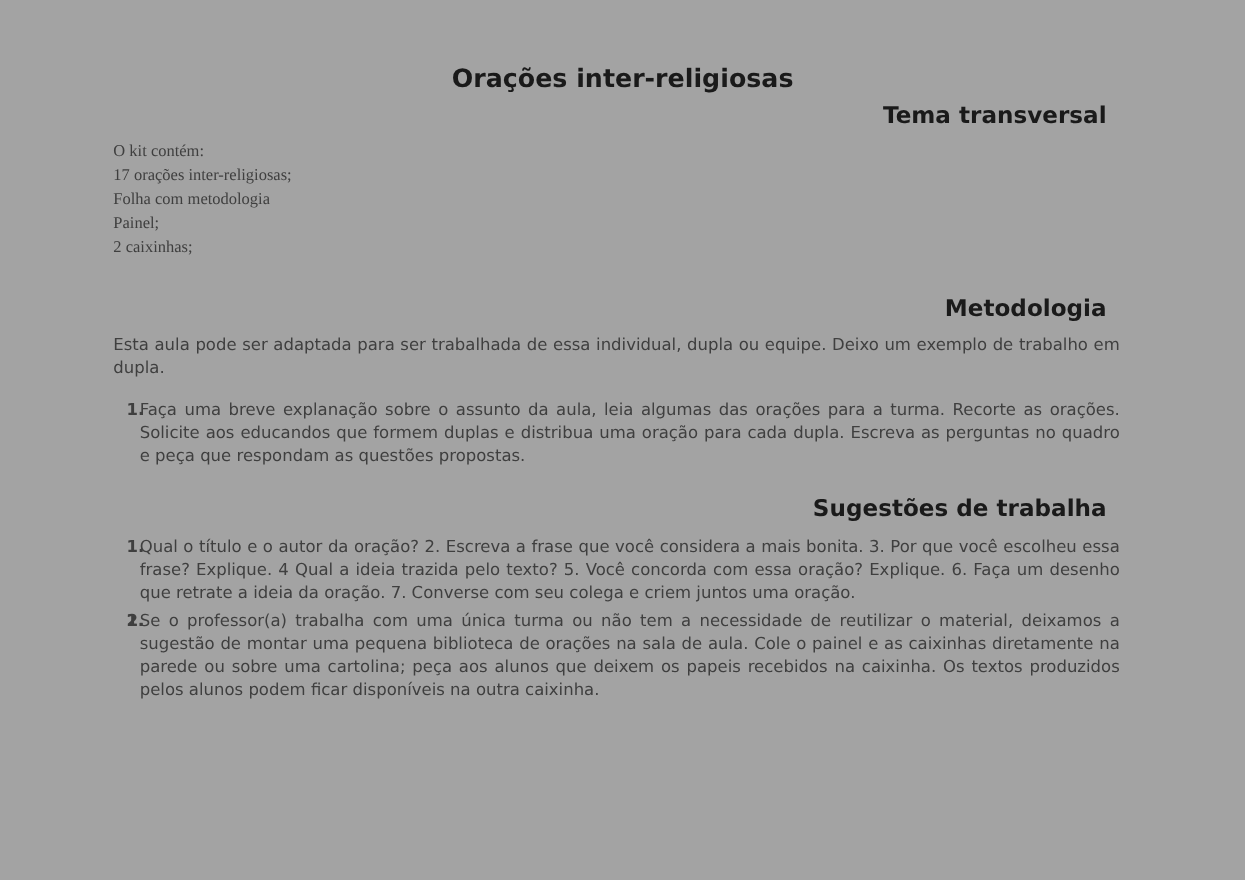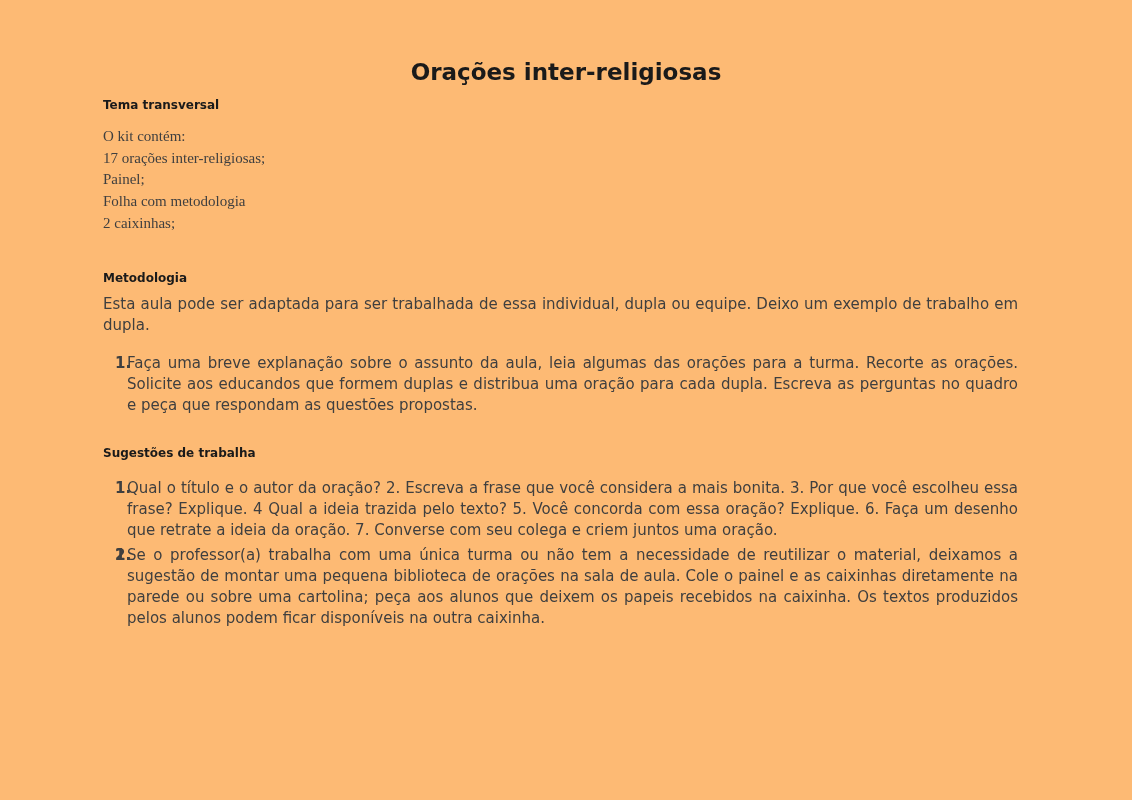--- a/index.html
+++ b/index.html
@@ -4,21 +4,21 @@
 <style>
   html, body {
     margin: 0;
     padding: 0;
     background: #ffffff;
   }
   .page {
     position: relative;
     width: 1132px;
     height: 800px;
-    background: #fdba74;
+    background: #a3a3a3;
     font-family: "DejaVu Sans", sans-serif;
     color: #3f3f3f;
     overflow: hidden;
   }
   .doc-title {
     margin: 0;
     padding-top: 57px;
     width: 100%;
     text-align: center;
     font-size: 23px;
@@ -26,25 +26,26 @@
     font-weight: 700;
     color: #1a1a1a;
   }
   .content {
     margin-left: 103px;
     width: 915px;
     font-size: 15px;
     line-height: 21px;
   }
   .heading {
-    margin: 0;
-    font-size: 12px;
+    margin: 12px;
+    font-size: 21px;
     line-height: 21px;
     font-weight: 700;
     color: #1a1a1a;
+    text-align: right;
   }
   .heading.tema        { margin-top: 7px; }
   .heading.metodologia { margin-top: 33px; }
   .heading.sugestoes   { margin-top: 27px; }
   .heading.observacoes { margin-top: 22px; }
 
   .kit-lines {
     margin-top: 10px;
     line-height: 21.7px;
     font-family: Liberation Serif, serif;
@@ -80,22 +81,22 @@
 
   <h1 class="doc-title">Orações inter-religiosas</h1>
 
   <div class="content">
 
     <section>
       <h2 class="heading tema">Tema transversal</h2>
       <div class="kit-lines">
         <div>O kit contém:</div>
         <div>17 orações inter-religiosas;</div>
+        <div>Folha com metodologia</div>
         <div>Painel;</div>
-        <div>Folha com metodologia</div>
         <div>2 caixinhas;</div>
       </div>
     </section>
 
     <section>
       <h2 class="heading metodologia">Metodologia</h2>
       <p class="intro">Esta aula pode ser adaptada para ser trabalhada de essa individual, dupla ou equipe.  Deixo um exemplo de trabalho em dupla.</p>
       <div class="list metodologia-list">
         <div class="li">
           <span class="marker">1.</span><span>Faça uma breve explanação sobre o assunto da aula, leia algumas das orações para a turma. Recorte as orações. Solicite aos educandos que formem duplas e distribua uma oração para cada dupla. Escreva as perguntas no quadro e peça que respondam as questões propostas.</span>

